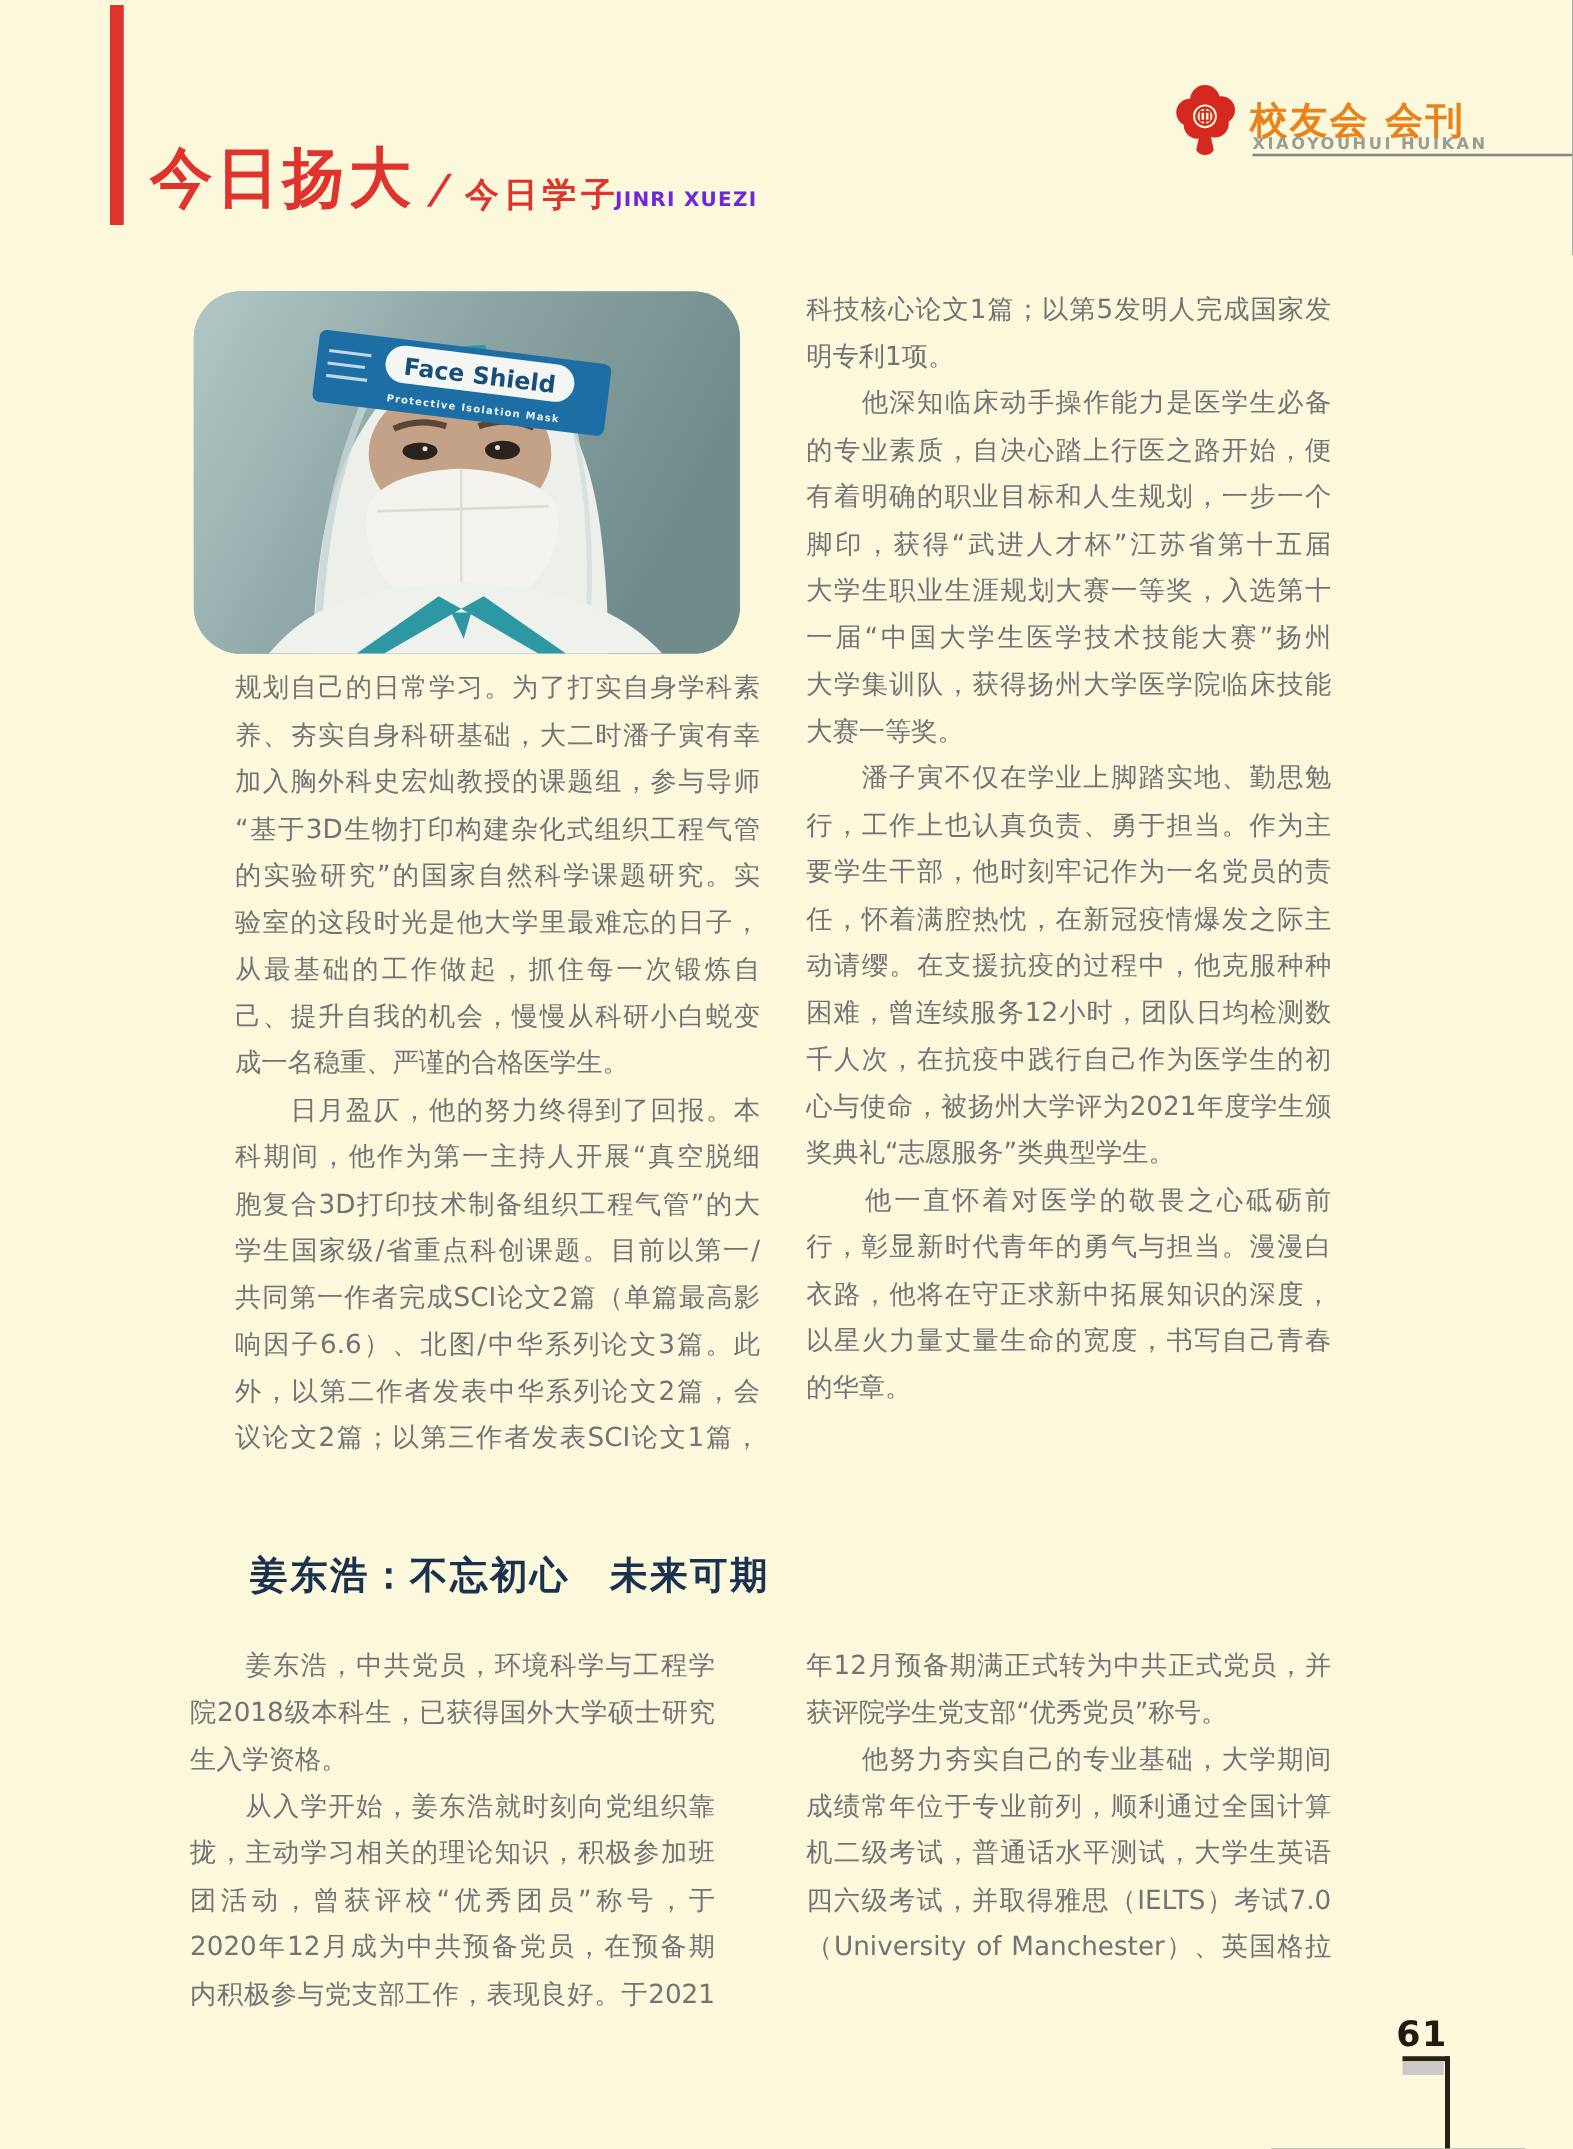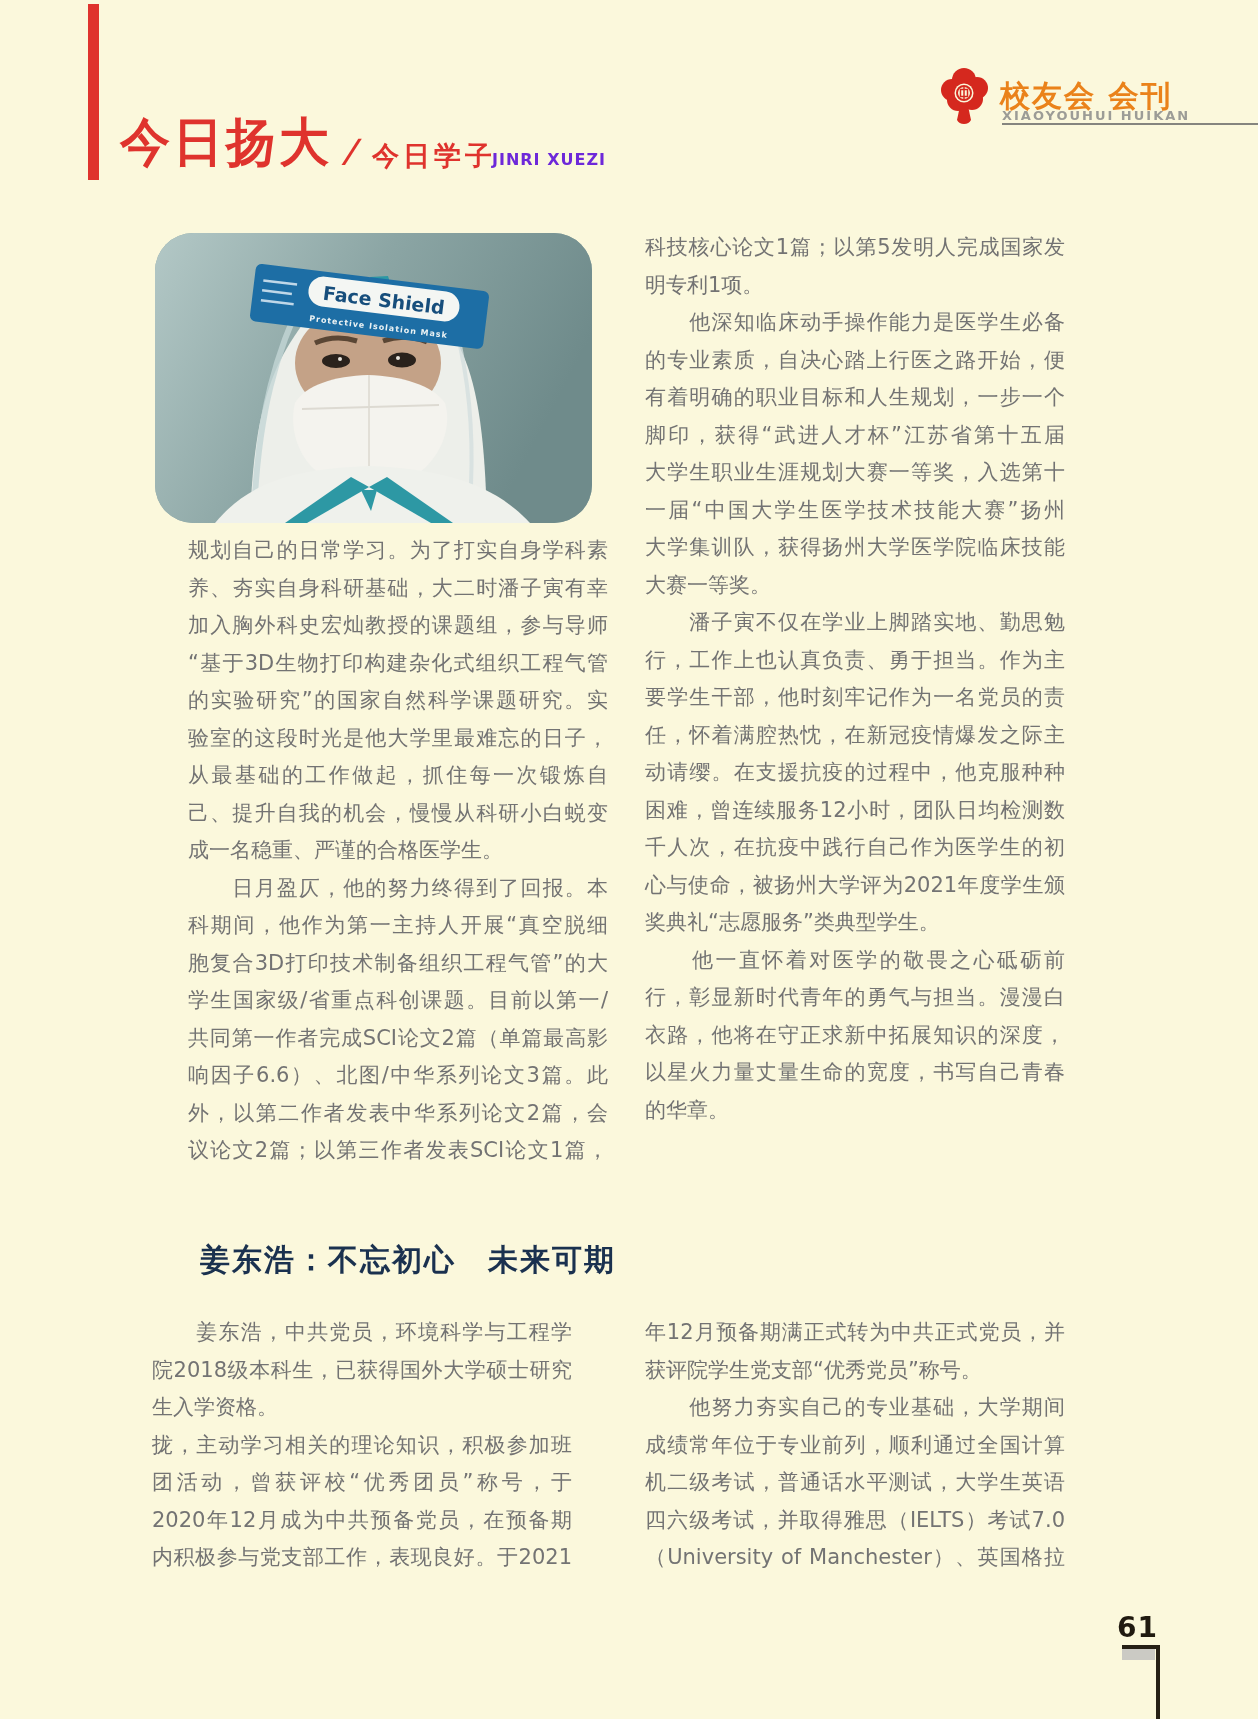--- a/index.html
+++ b/index.html
@@ -190,20 +190,21 @@
       <div class="tline j">衣路，他将在守正求新中拓展知识的深度，</div>
       <div class="tline j">以星火力量丈量生命的宽度，书写自己青春</div>
       <div class="tline">的华章。</div>
     </div>
 
   <div class="article2-heading">姜东浩：不忘初心　未来可期</div>
   <div class="col col-ll">
       <div class="tline j">　　姜东浩，中共党员，环境科学与工程学</div>
       <div class="tline j">院2018级本科生，已获得国外大学硕士研究</div>
       <div class="tline">生入学资格。</div>
+      <div class="tline j">　　从入学开始，姜东浩就时刻向党组织靠</div>
       <div class="tline j">拢，主动学习相关的理论知识，积极参加班</div>
       <div class="tline j">团活动，曾获评校“优秀团员”称号，于</div>
       <div class="tline j">2020年12月成为中共预备党员，在预备期</div>
       <div class="tline j">内积极参与党支部工作，表现良好。于2021</div>
     </div>
   <div class="col col-lr">
       <div class="tline j">年12月预备期满正式转为中共正式党员，并</div>
       <div class="tline">获评院学生党支部“优秀党员”称号。</div>
       <div class="tline j">　　他努力夯实自己的专业基础，大学期间</div>
       <div class="tline j">成绩常年位于专业前列，顺利通过全国计算</div>

